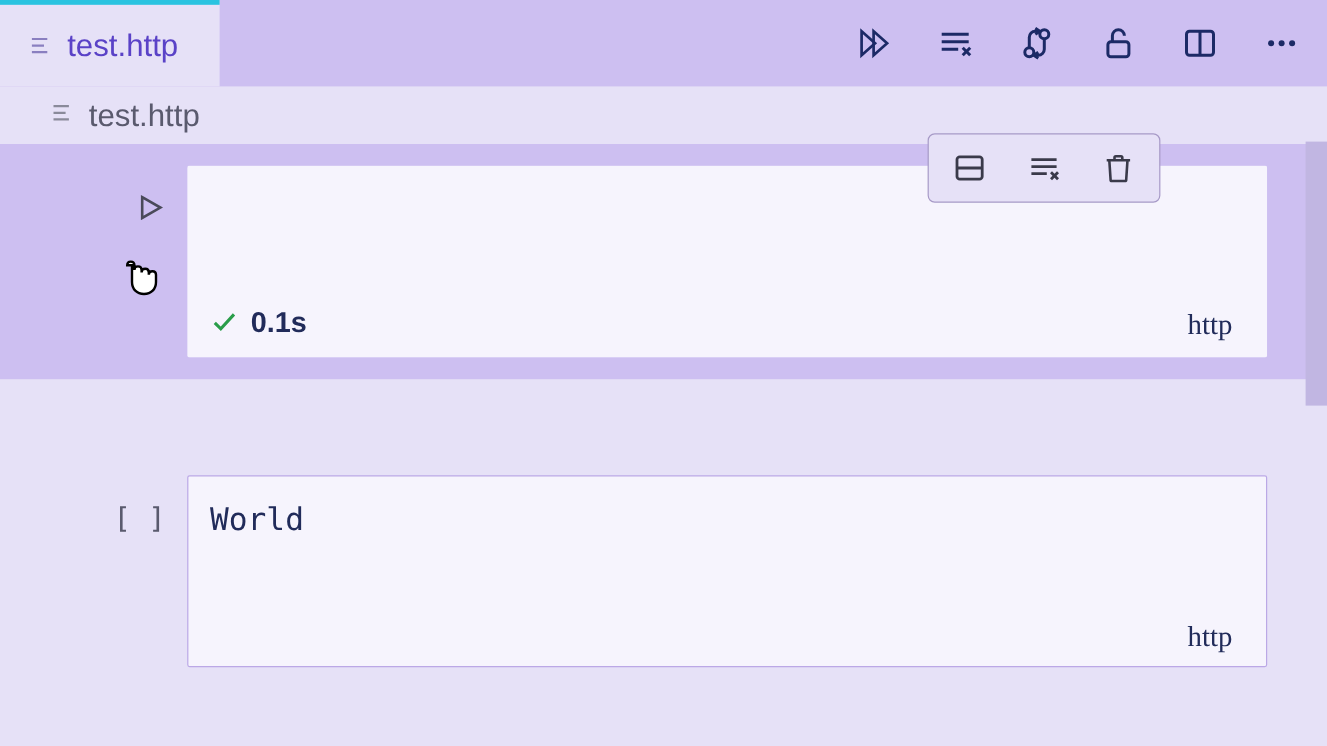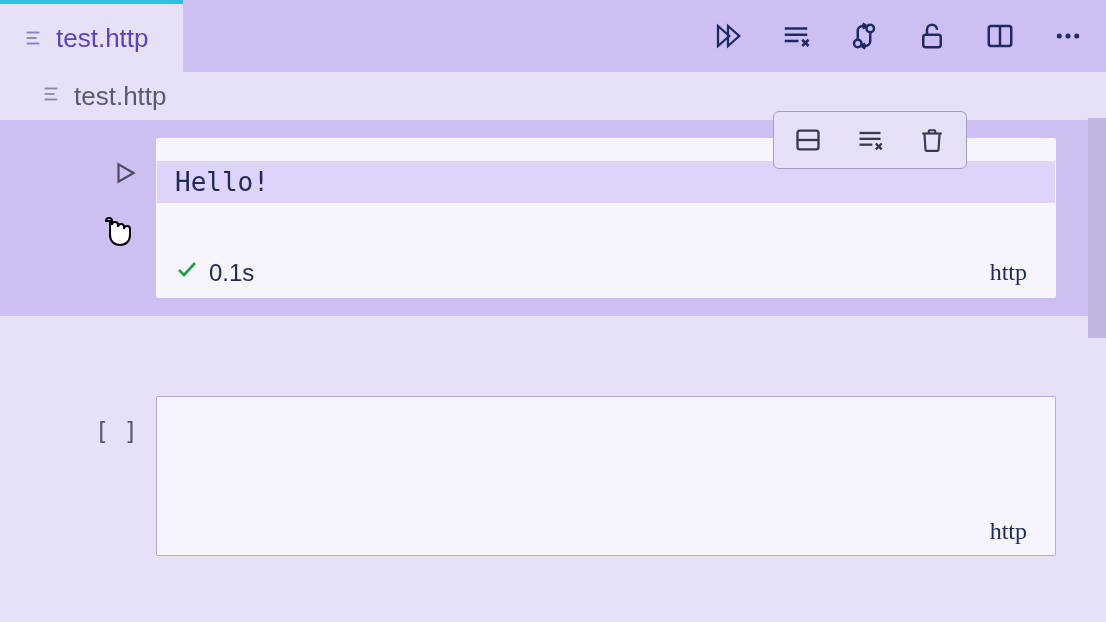--- a/index.html
+++ b/index.html
@@ -144,22 +144,23 @@
     margin-top: auto;
     display: flex;
     align-items: center;
     justify-content: space-between;
     padding: 10px 28px 10px 18px;
     font-size: 24px;
     color: var(--text-dark);
   }
   .cell-footer .left {
     display: flex;
-    align-items: flex-end;
+    align-items: flex-start;
     gap: 10px;
+    font-weight: bold;
   }
   .cell-footer .lang {
     font-family: Liberation Serif, serif;
     color: var(--text-dark);
   }
   .check { color: var(--success); }
 
   .cell-inactive {
     margin-top: 80px;
   }
@@ -302,42 +303,42 @@
         </span>
         <span class="icon-btn">
           <svg width="26" height="26" viewBox="0 0 24 24" fill="none" stroke="#3a3a4a" stroke-width="2">
             <polyline points="3,6 5,6 21,6"></polyline>
             <path d="M19 6 L18 21 a1 1 0 0 1 -1 1 H7 a1 1 0 0 1 -1 -1 L5 6"></path>
             <path d="M9 6 V4 a1 1 0 0 1 1 -1 h4 a1 1 0 0 1 1 1 V6"></path>
           </svg>
         </span>
       </div>
 
-      <div class="code code-highlight">
-        <span>Hello!</span>
-      </div>
       <div class="cell-footer">
         <span class="left">
           <span class="check">
             <svg width="24" height="24" viewBox="0 0 24 24" fill="none" stroke="currentColor" stroke-width="2.6">
               <polyline points="4,13 9,18 20,6"></polyline>
             </svg>
           </span>
           <span>0.1s</span>
         </span>
         <span class="lang">http</span>
       </div>
     </div>
   </div>
 
   <div class="cell cell-inactive">
     <div class="gutter">
       <span class="gutter-inner">[&nbsp;]</span>
     </div>
     <div class="cell-body">
+      <div class="code code-plain">
+        <span>World</span>
+      </div>
       <div class="cell-footer">
         <span class="left"></span>
         <span class="lang">http</span>
       </div>
     </div>
   </div>
 
 </div>
 
 <div class="scrollbar"></div>

